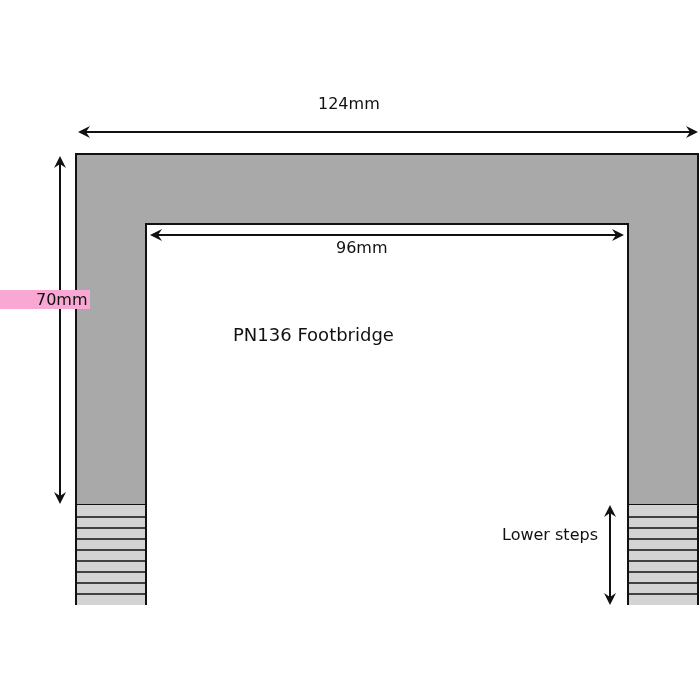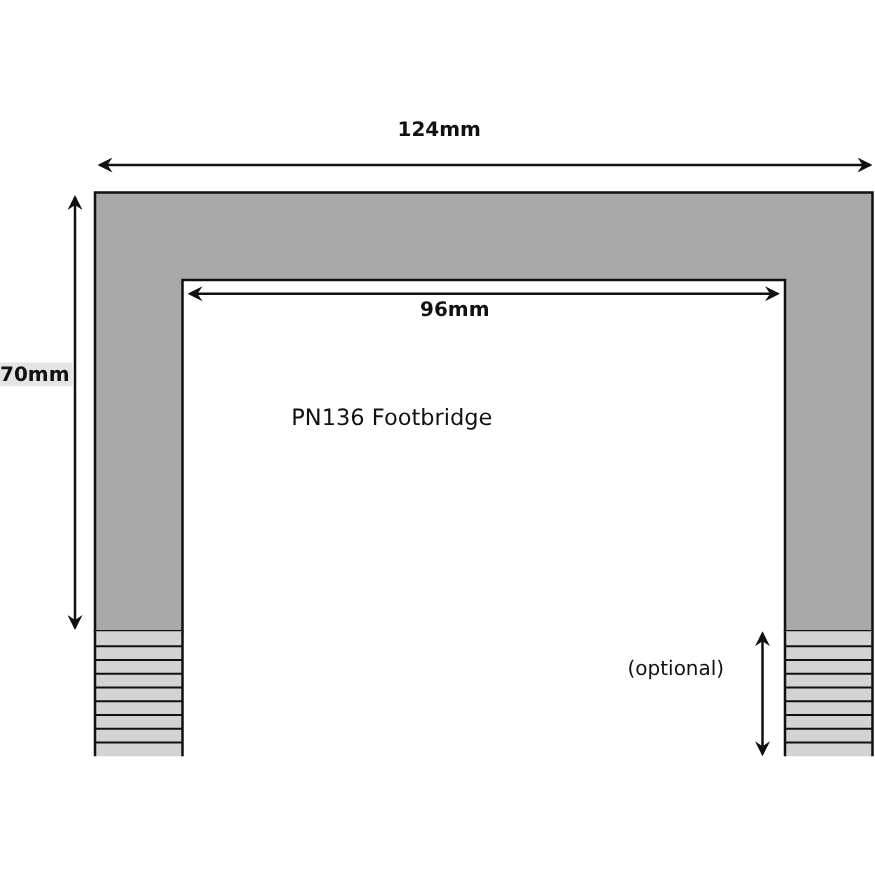--- a/index.html
+++ b/index.html
@@ -1,18 +1,18 @@
 <!DOCTYPE html>
 <html><head>
 <meta charset="utf-8">
 <style>
   html,body{margin:0;padding:0;background:#fff;}
   body{width:700px;height:700px;position:relative;overflow:hidden;font-family:"DejaVu Sans",sans-serif;}
   svg{position:absolute;left:0;top:0;}
-  .lbl{position:absolute;font-size:16px;color:#111;white-space:nowrap;font-weight:bold;}
+  .lbl{position:absolute;font-size:16px;color:#111;white-space:nowrap;}
   .title{position:absolute;font-size:18px;font-weight:normal;color:#111;white-space:nowrap;}
 </style>
 </head>
 <body>
 
 <svg width="700" height="700" viewBox="0 0 700 700">
   <defs>
     <marker id="ah" markerWidth="12" markerHeight="12" refX="10" refY="6" orient="auto-start-reverse" markerUnits="userSpaceOnUse">
       <path d="M0,0 L12,6 L0,12 L4,6 Z" fill="#111"></path>
     </marker>
@@ -55,18 +55,18 @@
   </g>
 
   <line x1="80" y1="132" x2="696" y2="132" stroke="#111" stroke-width="2" marker-start="url(#ah)" marker-end="url(#ah)"></line>
   <line x1="152" y1="235" x2="622" y2="235" stroke="#111" stroke-width="2" marker-start="url(#ah)" marker-end="url(#ah)"></line>
   <line x1="60" y1="158" x2="60" y2="502" stroke="#111" stroke-width="2" marker-start="url(#ah)" marker-end="url(#ah)"></line>
   <line x1="610" y1="507" x2="610" y2="603" stroke="#111" stroke-width="2" marker-start="url(#ah)" marker-end="url(#ah)"></line>
 </svg>
 
 <div class="lbl" style="left:318px;top:94px;">124mm</div>
 <div class="lbl" style="left:336px;top:238px;text-align:right;">96mm</div>
-<div class="lbl" style="left:0px;top:290px;background:#e5e5e5;padding-right:2px;">70mm</div>
+<div class="lbl" style="left:0px;top:290px;background:#f9a8d4;padding-right:2px;padding-left:36px;">70mm</div>
 <div class="title" style="left:233px;top:324px;">PN136 Footbridge</div>
 
 <div style="position:absolute;left:502px;top:522px;font-size:16px;line-height:25px;color:#111;">
-  <div>(optional)</div>
+  <div>Lower steps</div>
 </div>
 
 </body></html>

